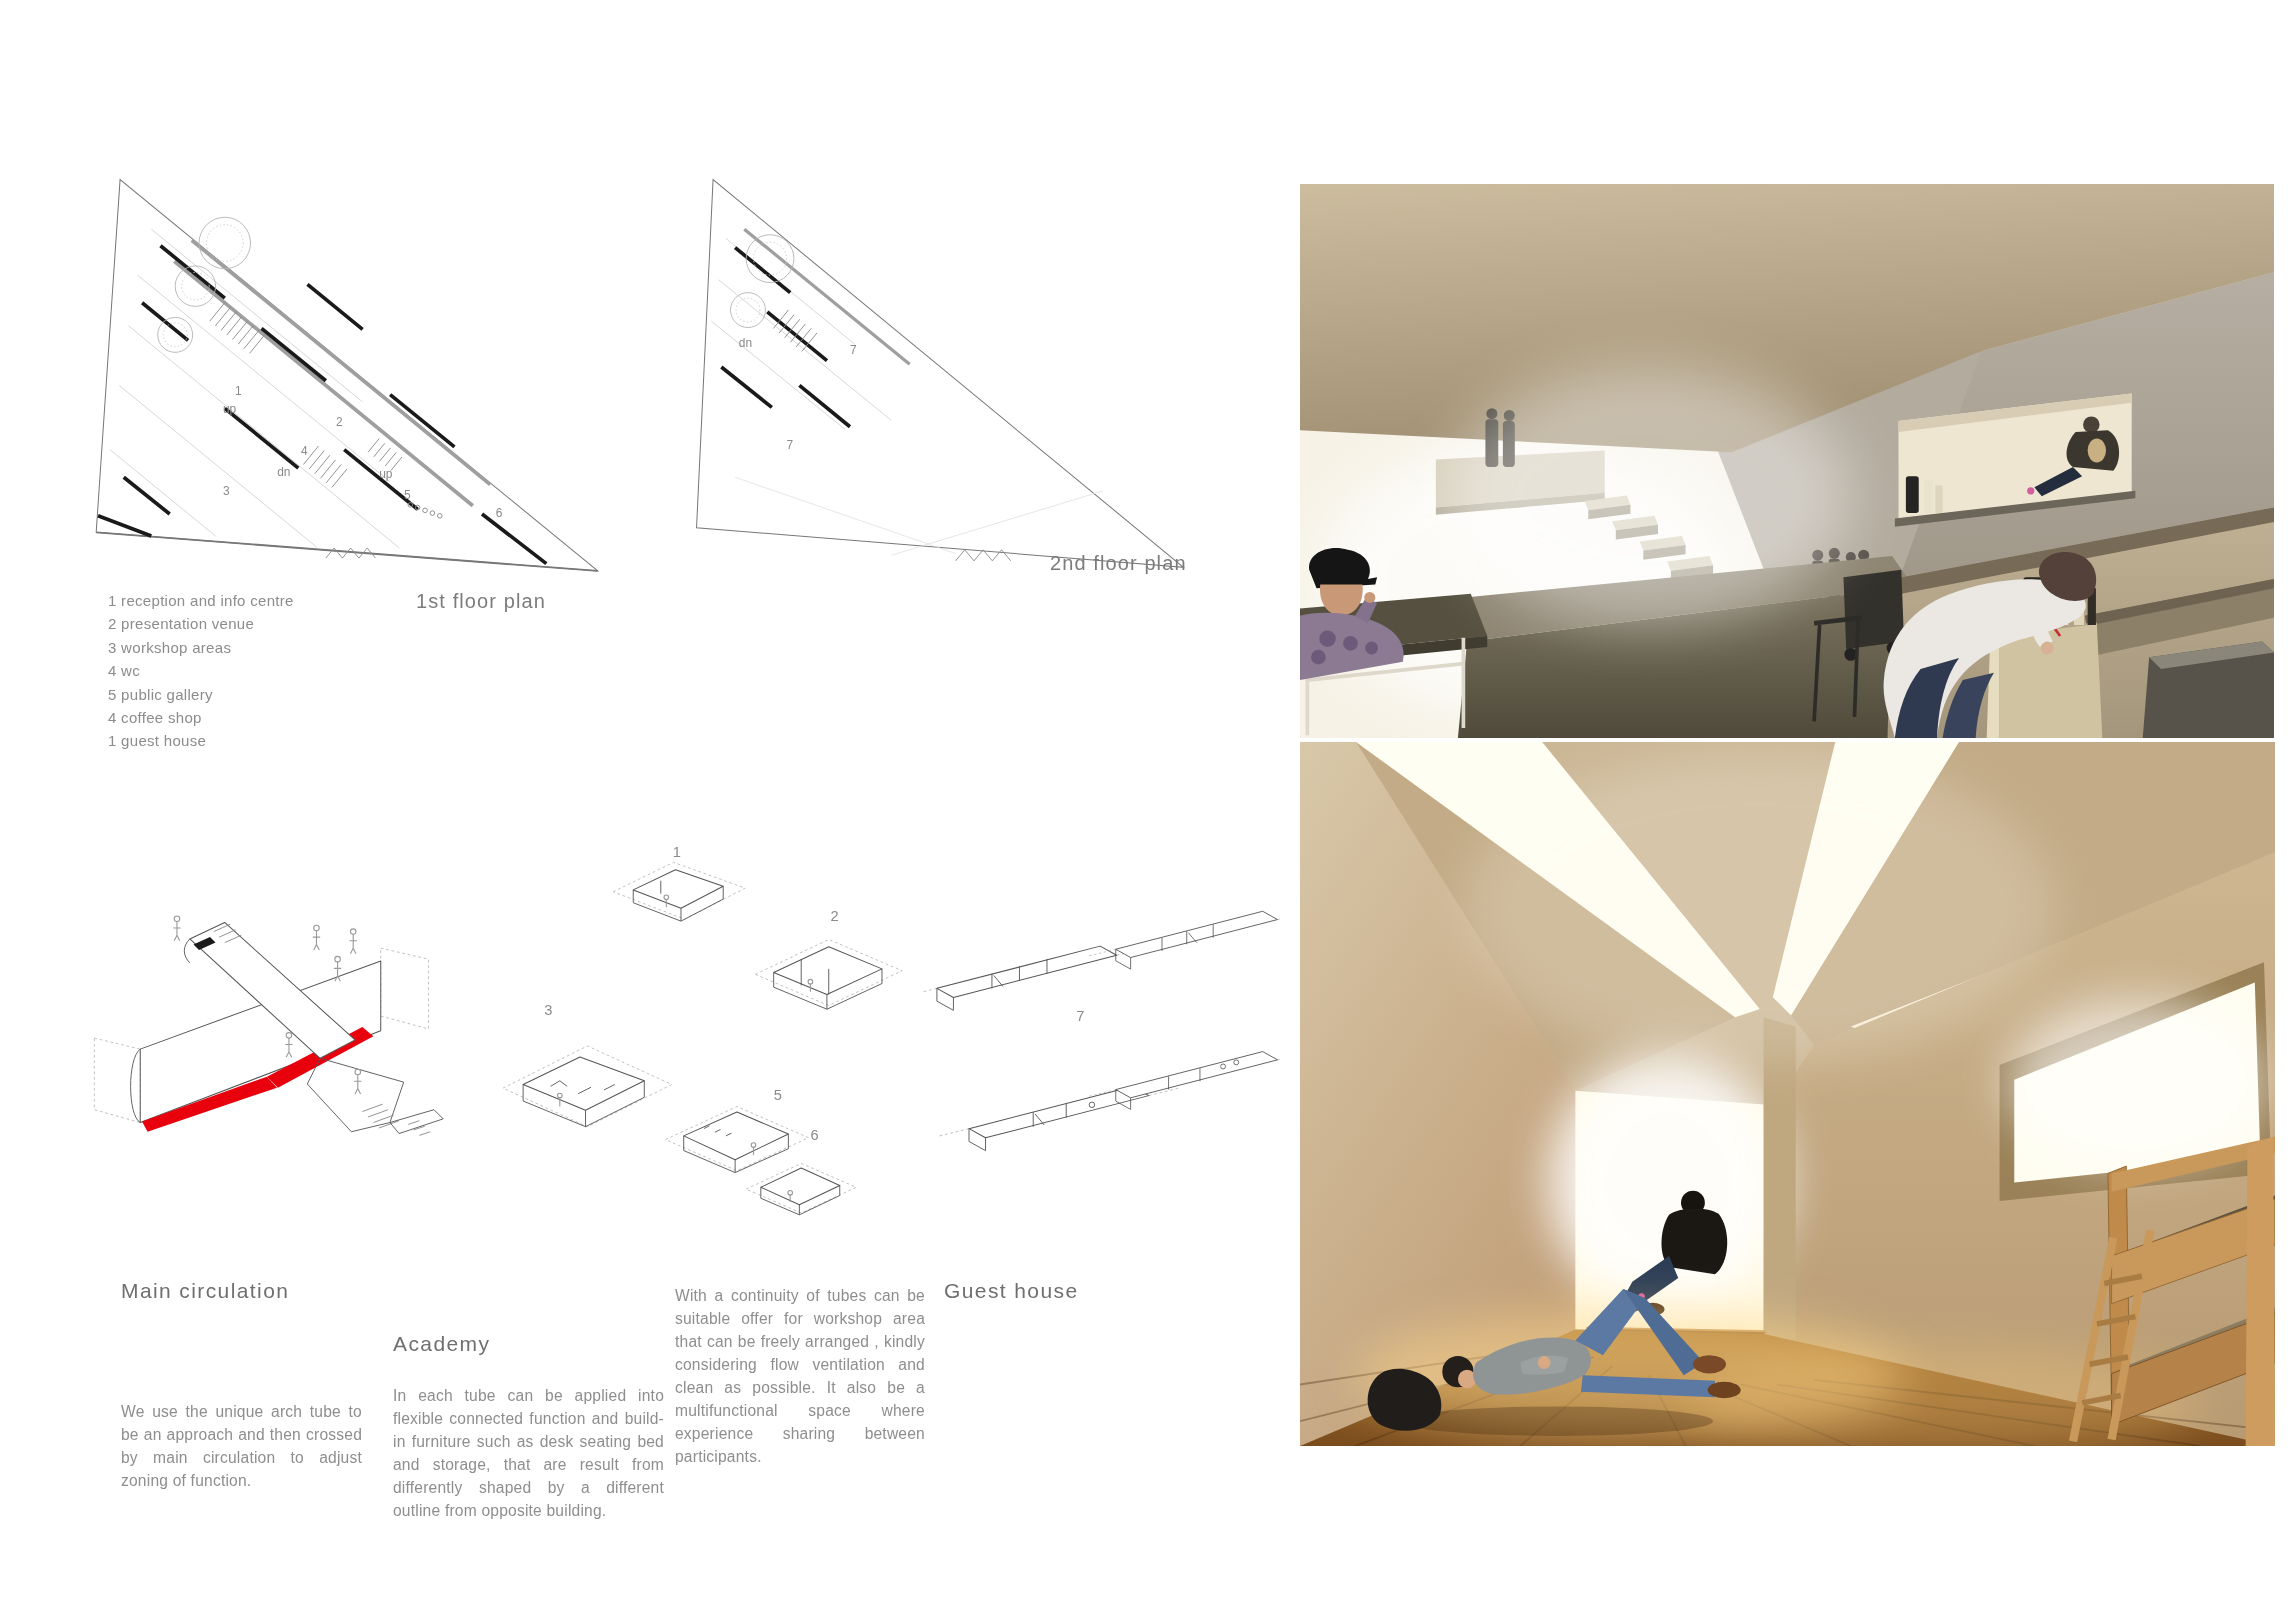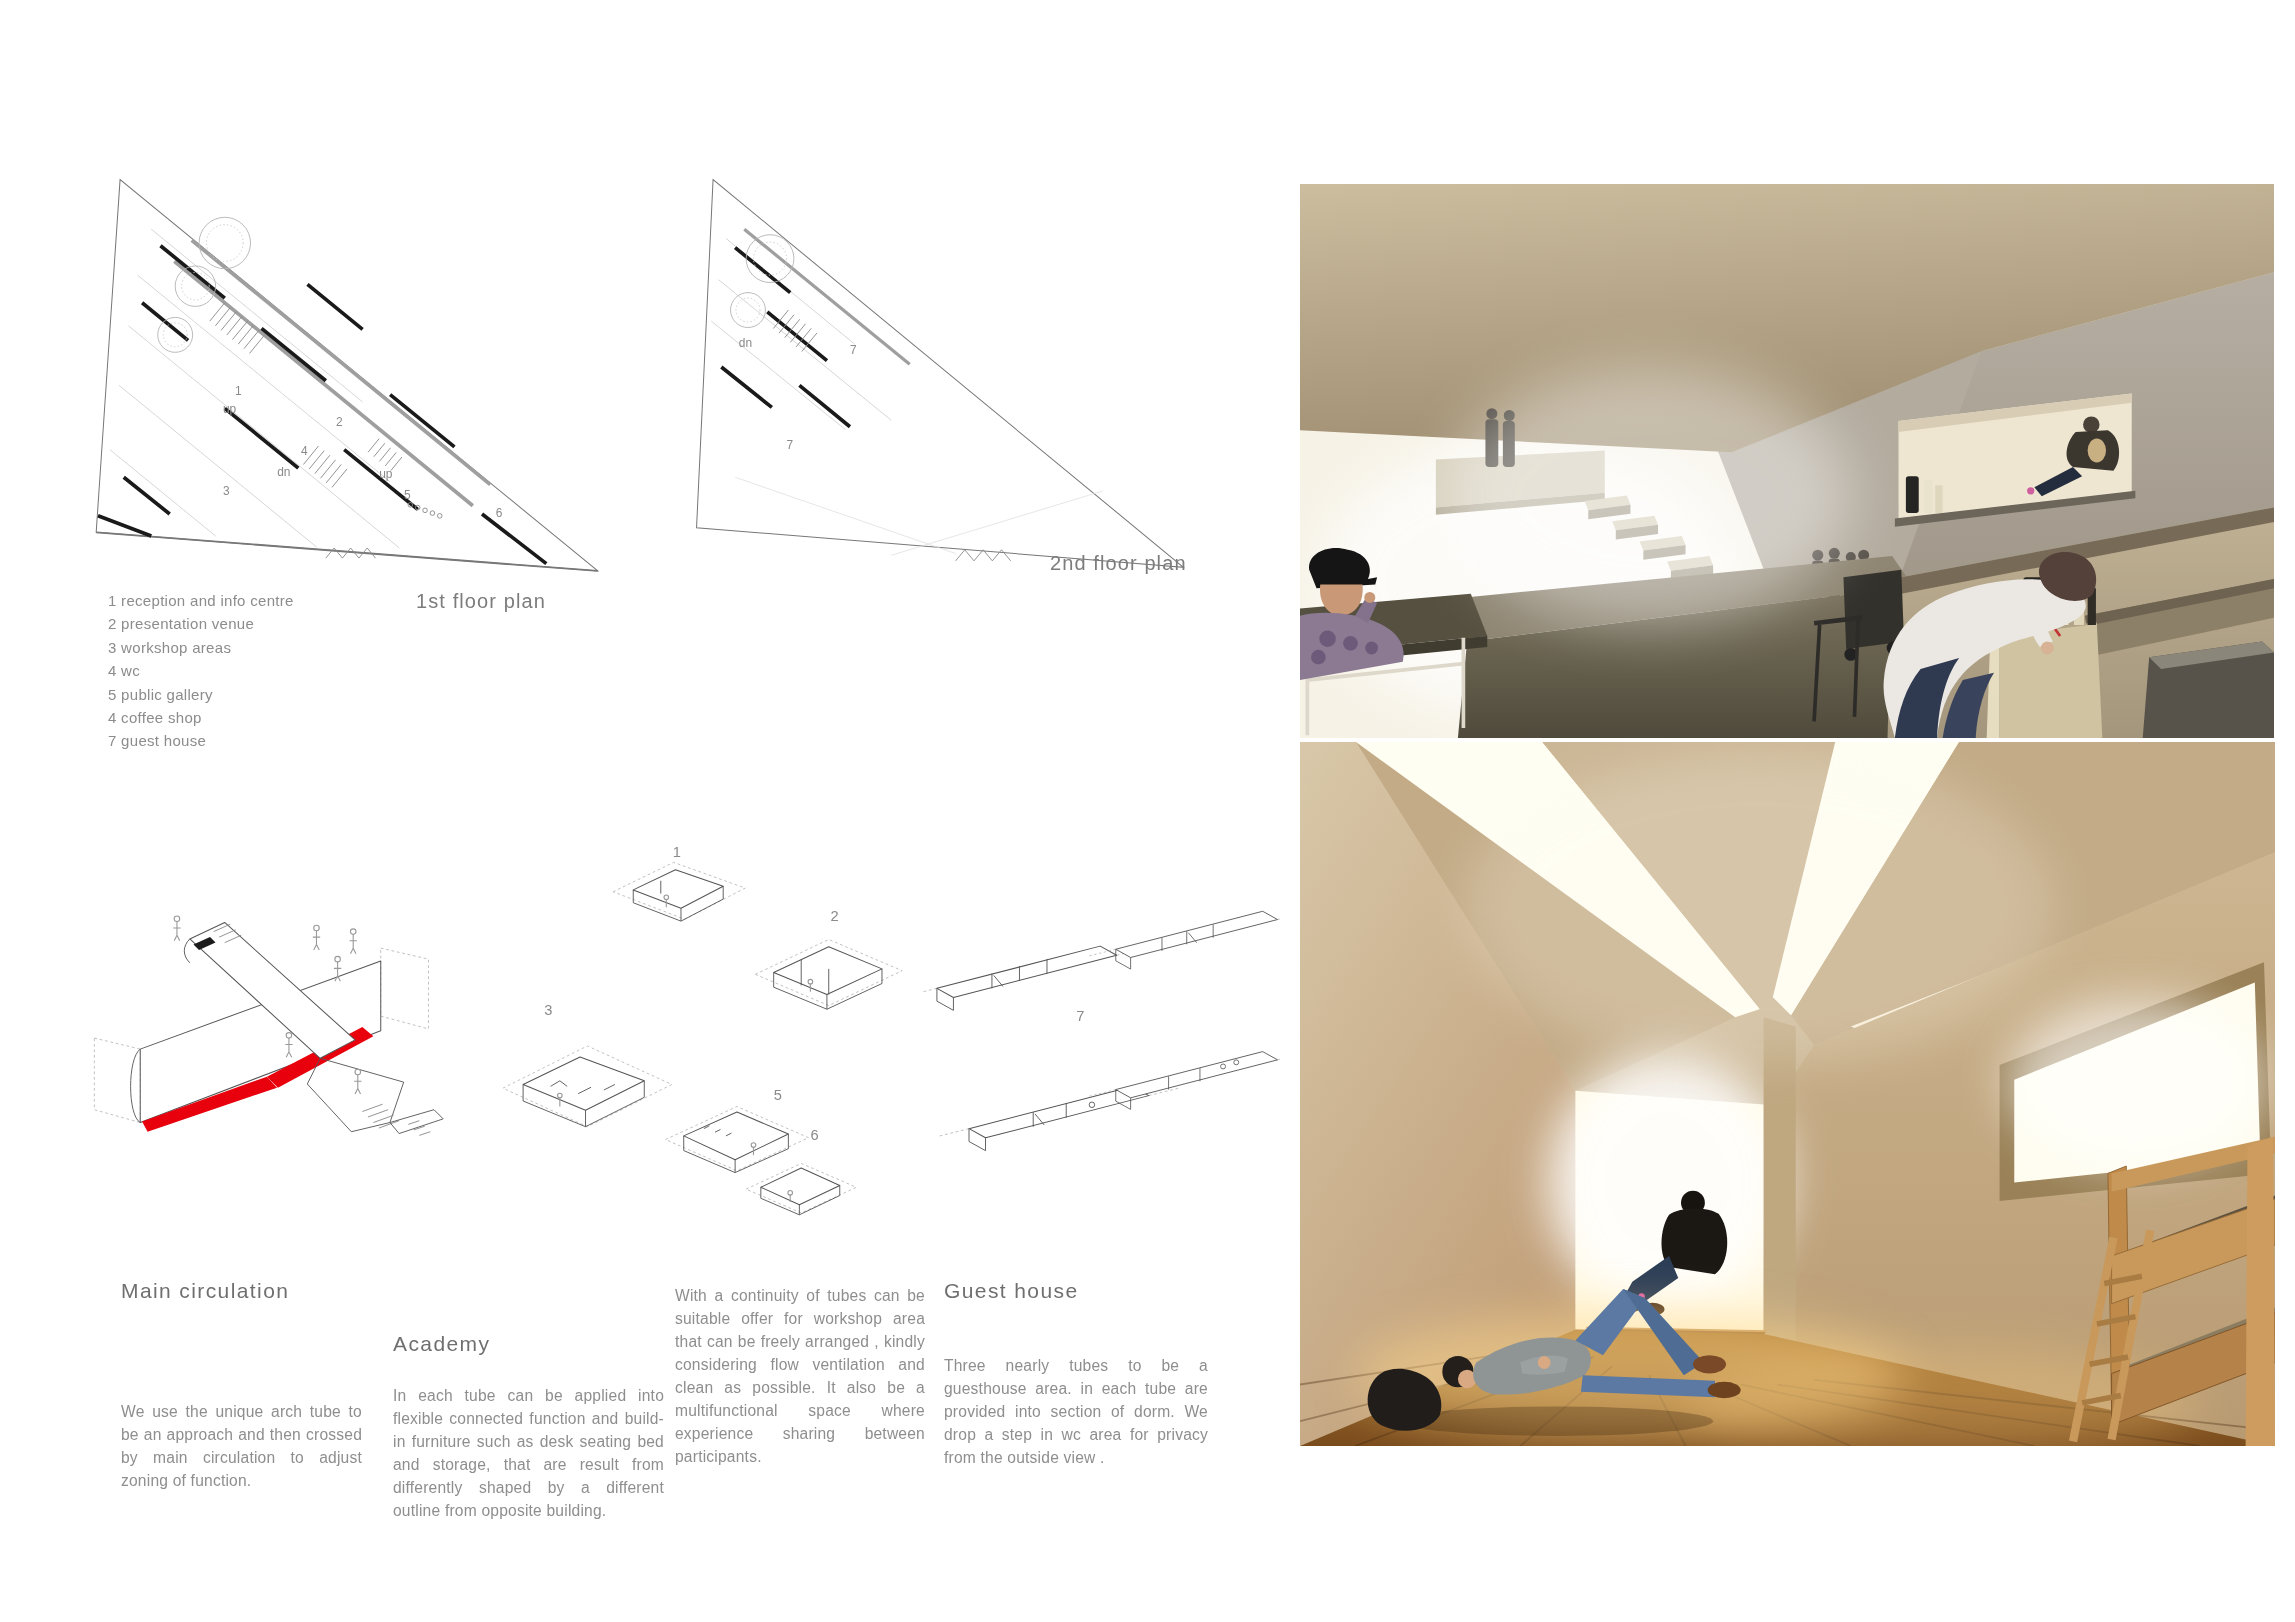--- a/index.html
+++ b/index.html
@@ -113,21 +113,21 @@
   <div class="plan-title" style="left:416px;top:590px;">1st floor plan</div>
   <div class="plan-title" style="left:1050px;top:552px;">2nd floor plan</div>
 
   <div class="legend">
     <div>1 reception and info centre</div>
     <div>2 presentation venue</div>
     <div>3 workshop areas</div>
     <div>4 wc</div>
     <div>5 public gallery</div>
     <div>4 coffee shop</div>
-    <div>7 guest house</div>
+    <div>1 guest house</div>
   </div>
 
   <svg class="abs" style="left:87px;top:891px;" width="358" height="285" viewBox="0 0 390 310">
     <g>
       <path class="dash" d="M8 160 L58 172 L58 252 L8 238 Z M320 62 L372 74 L372 150 L320 136 Z"></path>
     </g>
     <g>
       <path class="sol" d="M58 172 L320 76 L320 152 L58 252 Z"></path>
       <path class="soln" d="M58 172 C44 182 44 244 58 252"></path>
     </g>
@@ -241,21 +241,20 @@
   </div>
   <div class="col" style="left:393px;top:1332px;width:271px;">
     <h3>Academy</h3>
     <p style="margin-top:28px;">In each tube can be applied into flexible connected function and build-in furniture such as desk seating bed and storage, that are result from differently shaped by a different outline from opposite building.</p>
   </div>
   <div class="col" style="left:675px;top:1284px;width:250px;">
     <p>With a continuity of tubes can be suitable offer for workshop area that can be freely arranged , kindly considering flow ventilation and clean as possible. It also be a multifunctional space where experience sharing between participants.</p>
   </div>
   <div class="col" style="left:944px;top:1279px;width:264px;">
     <h3>Guest house</h3>
-    <p style="margin-top:51px;">Three nearly tubes to be a guesthouse area. in each tube are provided into section of dorm. We drop a step in wc area for privacy from the outside view .</p>
   </div>
 
   <svg class="abs" style="left:1300px;top:184px;" width="974" height="554" viewBox="0 0 1061 603" preserveAspectRatio="none">
     <defs>
       <linearGradient id="gCeil" x1="0" y1="0" x2="0.25" y2="1">
         <stop offset="0" stop-color="#cdbd9f"></stop>
           <stop offset="1" stop-color="#a08f72"></stop>
       </linearGradient>
       <linearGradient id="gWallR" x1="0" y1="0" x2="0" y2="1">
         <stop offset="0" stop-color="#b6aea2"></stop>

